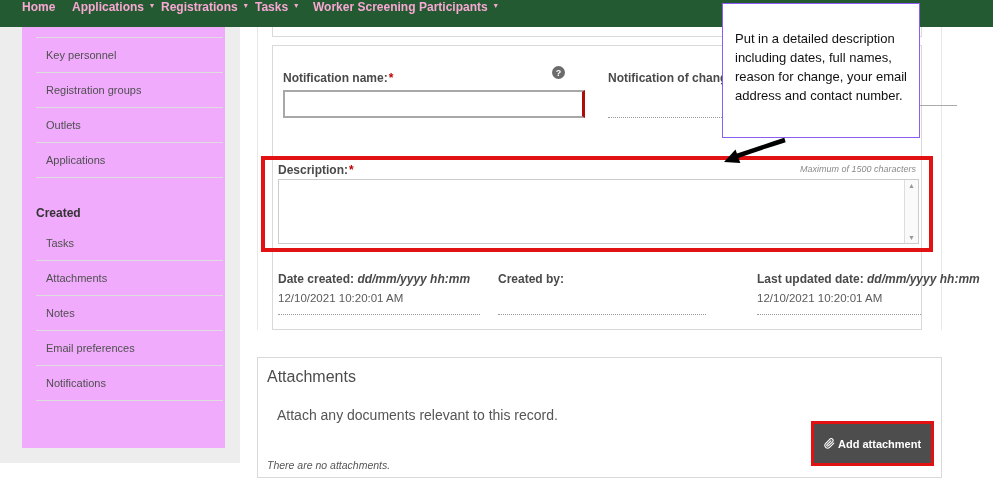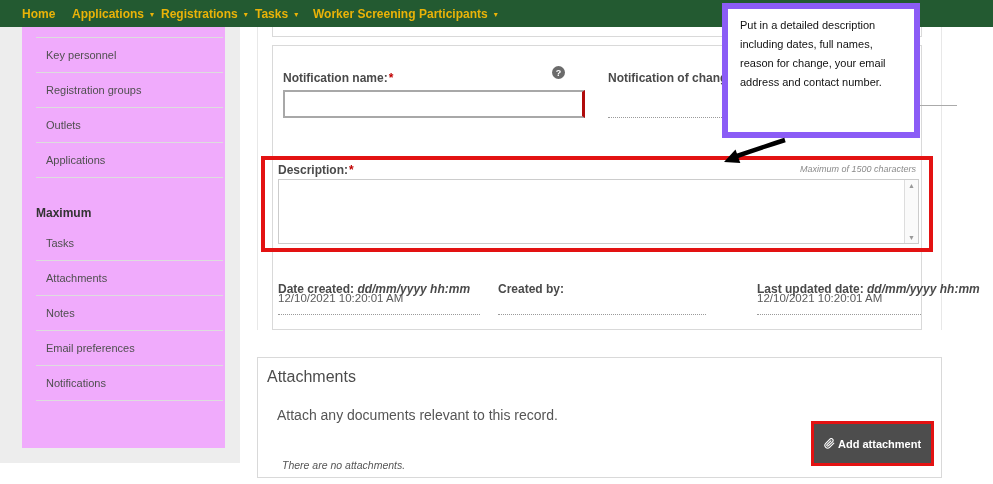--- a/index.html
+++ b/index.html
@@ -7,22 +7,22 @@
     width:993px;height:484px;position:relative;overflow:hidden;
     background:#ffffff;
     font-family:"Liberation Sans","DejaVu Sans",sans-serif;
     -webkit-font-smoothing:antialiased;
   }
   .abs{position:absolute;box-sizing:border-box;}
 
   
   .nav{left:0;top:0;width:993px;height:27px;background:#235a31;z-index:2;}
   .nav-item{
-    position:absolute;top:0;height:27px;display:flex;align-items:center;
-    color:#eab308;font-size:12px;font-weight:600;cursor:pointer;white-space:nowrap;
+    position:absolute;top:0;height:27px;display:flex;
+    color:#f9a8d4;font-size:12px;font-weight:600;cursor:pointer;white-space:nowrap;
   }
   .nav-caret{font-size:8px;margin-left:6px;position:relative;top:1px;}
 
   
   .grey-bg{left:0;top:27px;width:240px;height:436px;background:#ededed;z-index:1;}
   .side-card{left:22px;top:27px;width:203px;height:421px;background:#f0abfc;z-index:2;}
   .side-cutline{margin:0 2px 0 14px;height:10px;border-bottom:1px solid #ddd;}
   .side-list{list-style:none;margin:0 2px 0 14px;padding:0;}
   .side-list li{
     height:34px;display:flex;align-items:center;padding-left:10px;
@@ -64,36 +64,36 @@
   .textarea-wrap{left:278px;top:179px;width:641px;height:65px;background:#fff;
     border:1px solid #ccc;z-index:4;}
   .fake-textarea{position:absolute;left:0;top:0;width:626px;height:63px;border:0;
     resize:none;outline:none;font-family:inherit;font-size:12px;padding:4px 6px;box-sizing:border-box;}
   .scrollbar{position:absolute;right:0;top:0;width:13px;height:63px;background:#fafafa;
     border-left:1px solid #ddd;}
   .sb-arrow{position:absolute;left:0;width:13px;text-align:center;font-size:7px;color:#999;cursor:pointer;}
   .sb-up{top:2px;} .sb-down{bottom:2px;}
 
   
-  .date-label{top:282px;font-size:12px;font-weight:bold;color:#4a4a4a;z-index:4;white-space:nowrap;}
+  .date-label{top:272px;font-size:12px;font-weight:bold;color:#4a4a4a;z-index:4;white-space:nowrap;}
   .date-value{top:292px;font-size:11.5px;color:#5a5a5a;z-index:4;white-space:nowrap;}
 
   
   .attach-title{left:267px;top:368px;font-size:16px;color:#4c4c4c;z-index:3;}
   .attach-instruction{left:277px;top:407px;font-size:14px;color:#555;z-index:3;}
-  .attach-empty{left:282px;top:459px;font-size:10.5px;font-style:italic;color:#555;z-index:3;}
+  .attach-empty{left:267px;top:459px;font-size:10.5px;font-style:italic;color:#555;z-index:3;}
   .btn-red-wrap{left:811px;top:421px;border:3px solid #e31212;z-index:4;}
   .add-btn{display:flex;align-items:center;gap:3px;background:#4d4d4d;color:#fff;
     border:0;font-family:inherit;font-size:11px;font-weight:bold;height:39px;
     padding:0 10px;cursor:pointer;white-space:nowrap;}
 
   
   .callout{left:722px;top:3px;width:198px;height:135px;background:#fff;
-    border:6px solid #8b5cf6;z-index:10;padding:7px 12px;
-    font-size:11px;line-height:19px;color:#111;}
+    border:1px solid #8b5cf6;z-index:10;padding:25px 12px;
+    font-size:13px;line-height:19px;color:#111;}
   .arrow-svg{left:700px;top:128px;z-index:11;pointer-events:none;}
 </style>
 </head>
 <body>
 
 <div class="abs nav">
   <div class="nav-item" style="left:22px">
       <span>Home</span>
     </div>
   <div class="nav-item" style="left:72px">
@@ -119,21 +119,21 @@
 
 <div class="abs grey-bg"></div>
 <div class="abs side-card">
   <div class="side-cutline"></div>
   <ul class="side-list">
     <li>Key personnel</li>
     <li>Registration groups</li>
     <li>Outlets</li>
     <li>Applications</li>
   </ul>
-  <div class="side-header">Maximum</div>
+  <div class="side-header">Created</div>
   <ul class="side-list">
     <li>Tasks</li>
     <li>Attachments</li>
     <li>Notes</li>
     <li>Email preferences</li>
     <li>Notifications</li>
   </ul>
 </div>
 
 <div class="abs outer-panel"></div>

